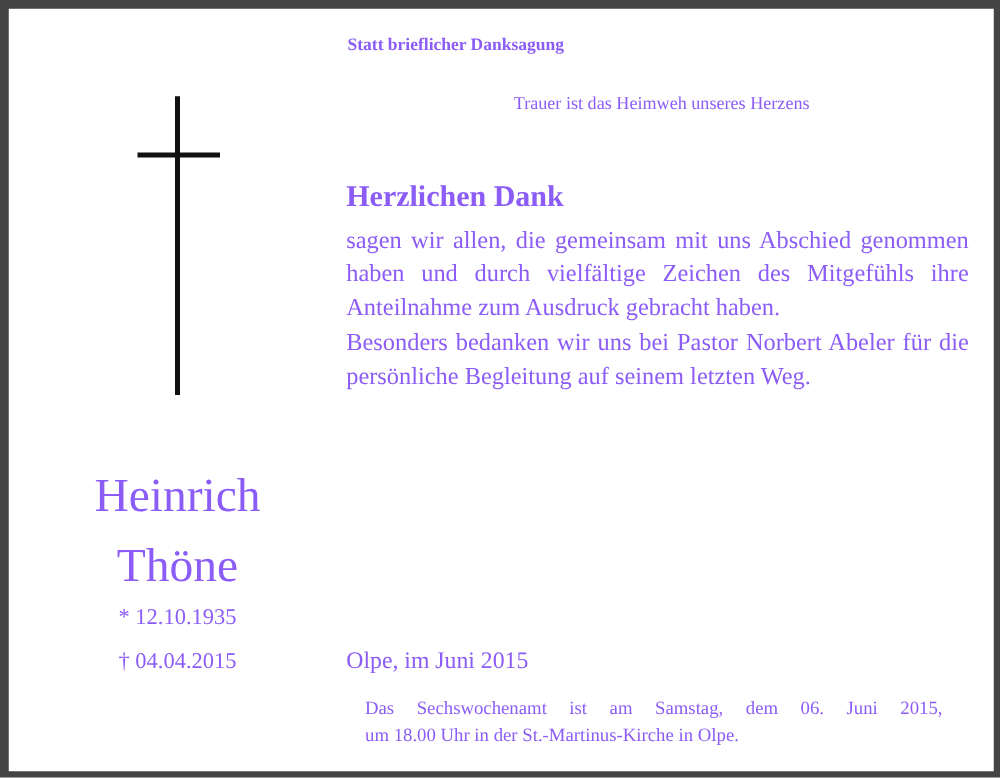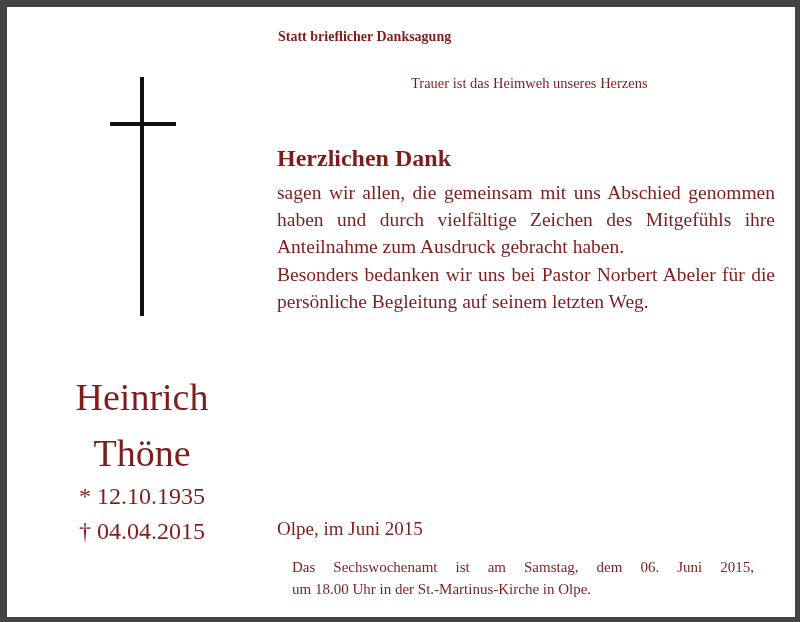--- a/index.html
+++ b/index.html
@@ -4,35 +4,35 @@
 <style>
   html, body { margin: 0; padding: 0; }
   body { width: 800px; height: 622px; background: #ffffff; overflow: hidden; }
   .frame {
     position: absolute; left: 0; top: 0; width: 800px; height: 622px;
     box-sizing: border-box;
     border-top: 7px solid #444444; border-left: 7px solid #444444;
     border-right: 5px solid #444444; border-bottom: 5px solid #444444;
     background: #ffffff;
   }
-  .serif { font-family: "DejaVu Serif", "Liberation Serif", serif; color: #7f1d1d; }
+  .serif { font-family: "DejaVu Serif", "Liberation Serif", serif; color: #8b5cf6; }
   .abs { position: absolute; }
   .cross-v { position: absolute; left: 133px; top: 70px; width: 4px; height: 239px; background: #111; }
   .cross-h { position: absolute; left: 103px; top: 115px; width: 66px; height: 4px; background: #111; }
   .head-small { left: 271px; top: 22px; font-size: 14px; font-weight: bold; font-family: "Liberation Serif", serif; }
   .motto { left: 404px; top: 66px; font-size: 14.5px; line-height: 21px; font-family: "Liberation Serif", serif; }
   .title { left: 270px; top: 138px; font-size: 24px; font-weight: bold; font-family: "Liberation Serif", serif; }
   .body { left: 270px; top: 172px; width: 498px; font-size: 19.5px; line-height: 27.2px; text-align: justify; font-family: "Liberation Serif", serif; }
   .body p { margin: 0; }
   .body .last { text-align-last: left; }
   .signers { left: 403px; top: 376px; font-size: 21px; font-weight: bold; line-height: 31px; font-family: "Liberation Serif", serif; }
   .name { left: 20px; width: 230px; text-align: center; font-size: 38px; font-weight: normal; font-family: "Liberation Serif", serif; }
   .name1 { top: 368px; }
   .name2 { top: 424px; }
-  .date { left: 20px; width: 230px; text-align: center; font-size: 24px; font-family: "Liberation Serif", serif; }
+  .date { left: 20px; width: 230px; text-align: center; font-size: 18px; font-family: "Liberation Serif", serif; }
   .birth { top: 476px; }
   .death { top: 511px; }
   .place { left: 270px; top: 511px; font-size: 19px; font-family: "Liberation Serif", serif; }
   .notice { left: 271px; top: 549px; width: 476px; font-size: 15px; line-height: 22px; text-align: justify; font-family: "Liberation Serif", serif; }
   .notice span { display: block; margin-left: 14px; }
   .notice .l1 { text-align-last: justify; }
 </style>
 </head>
 <body>
 

